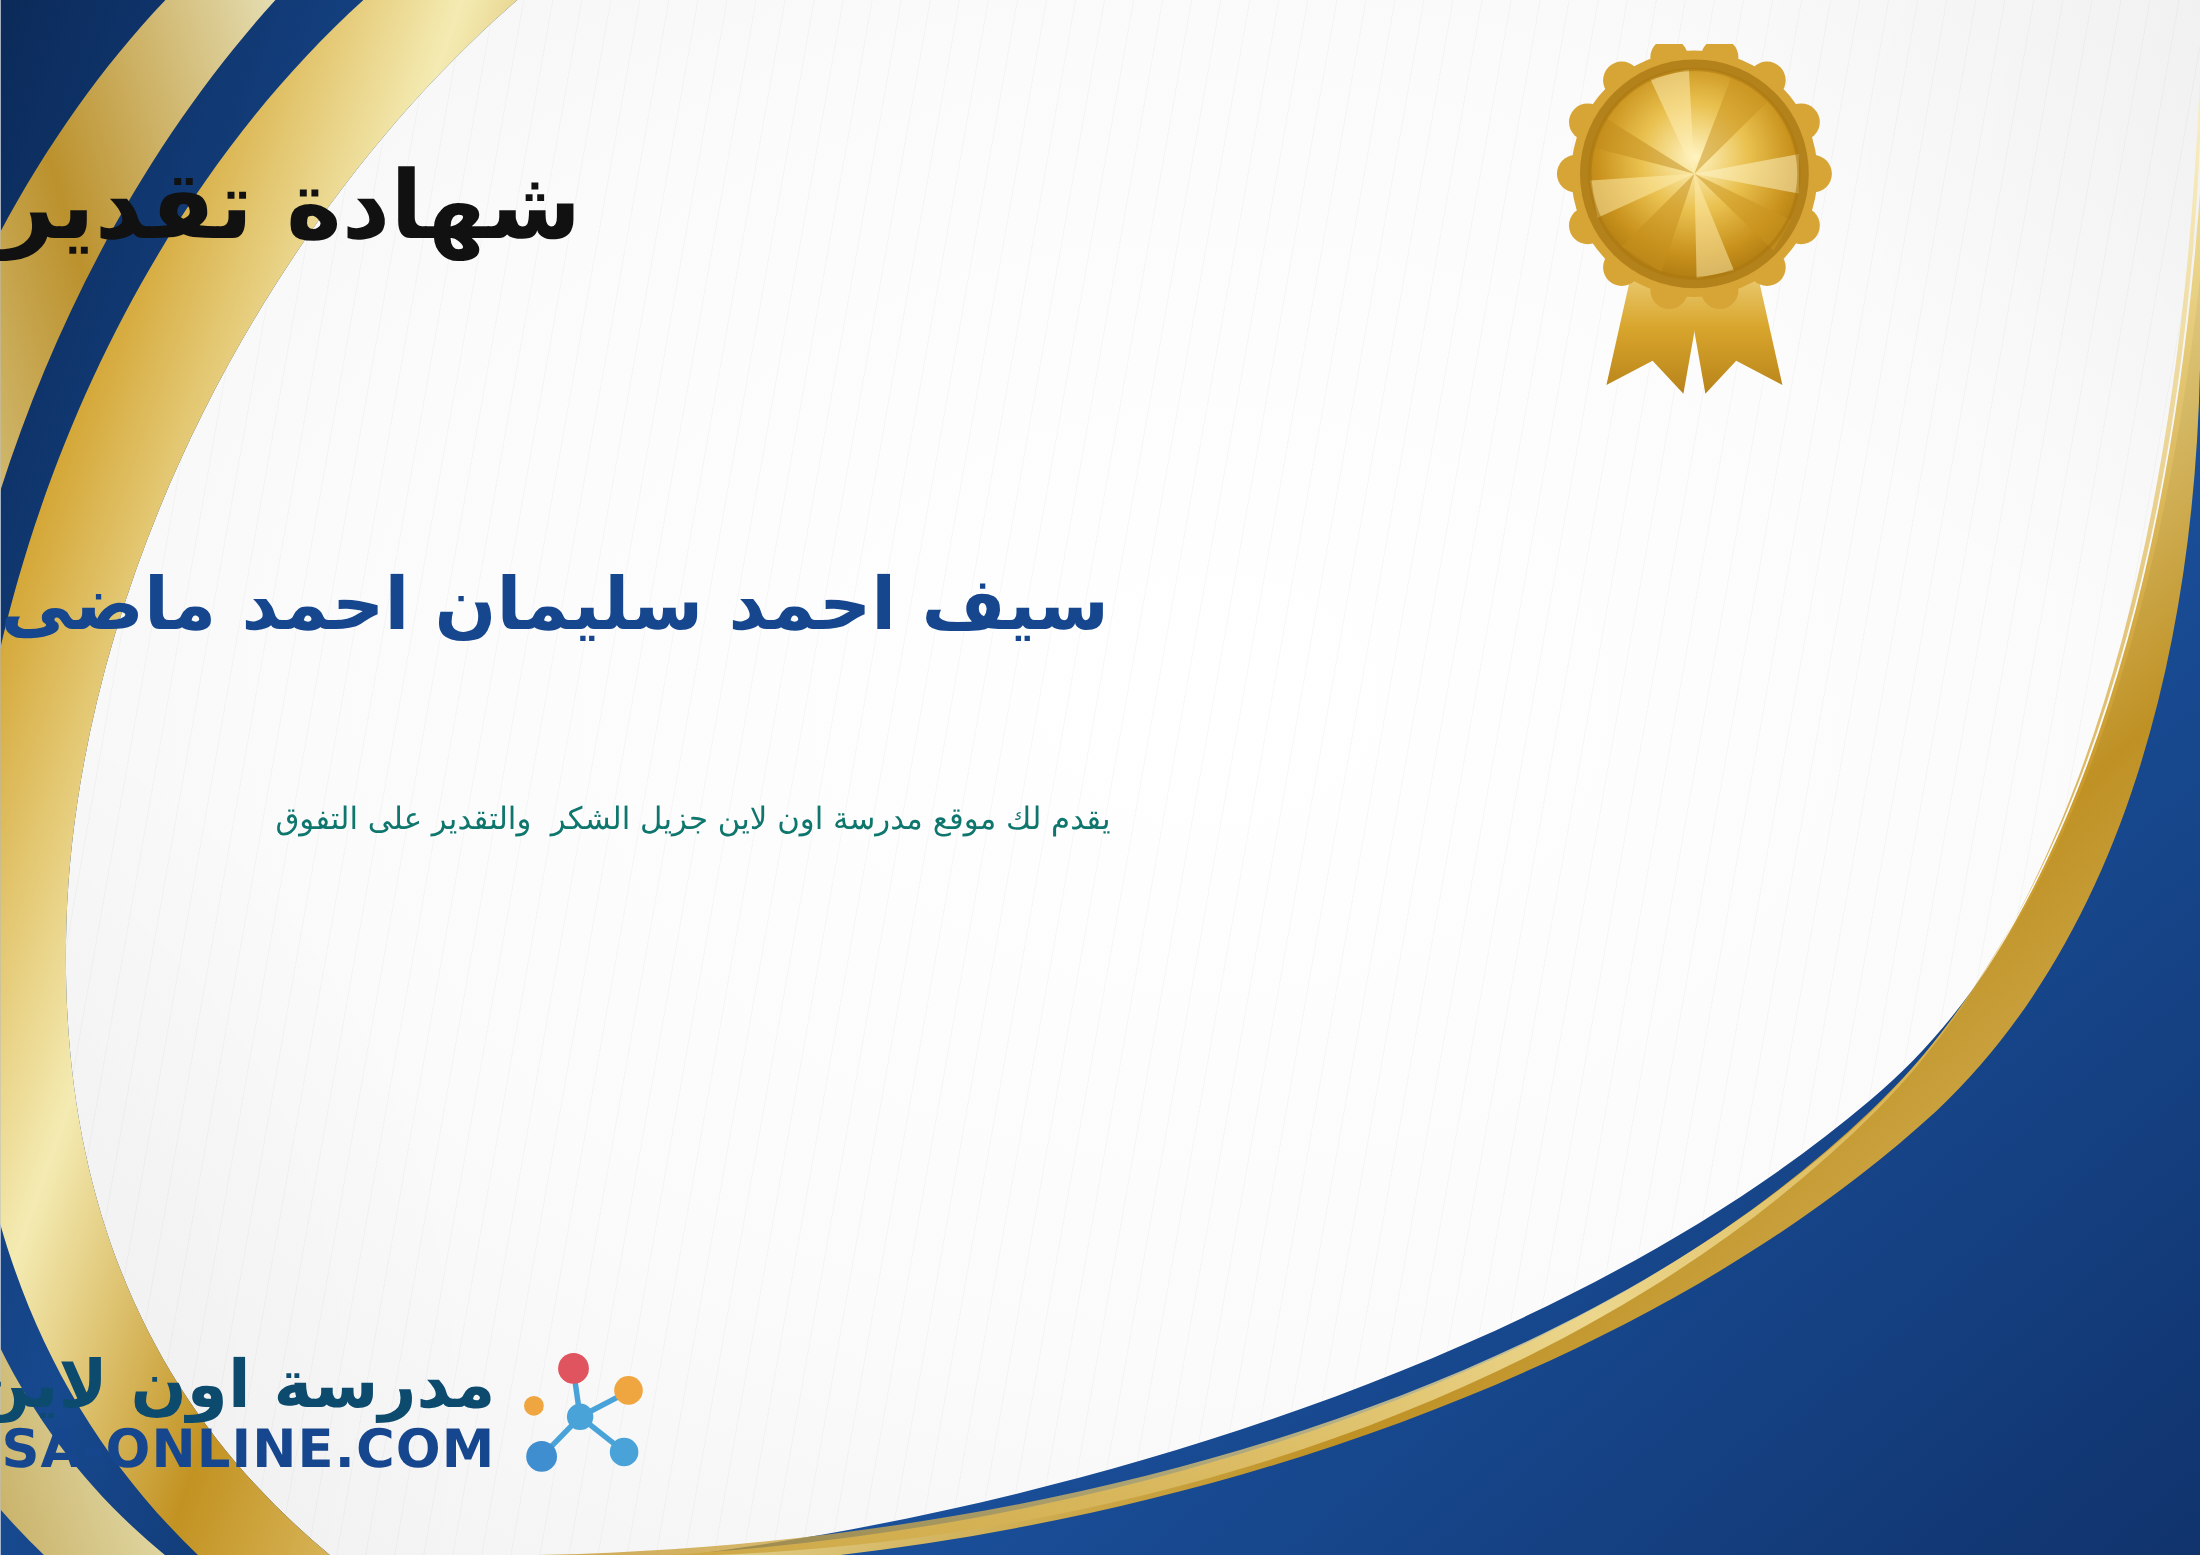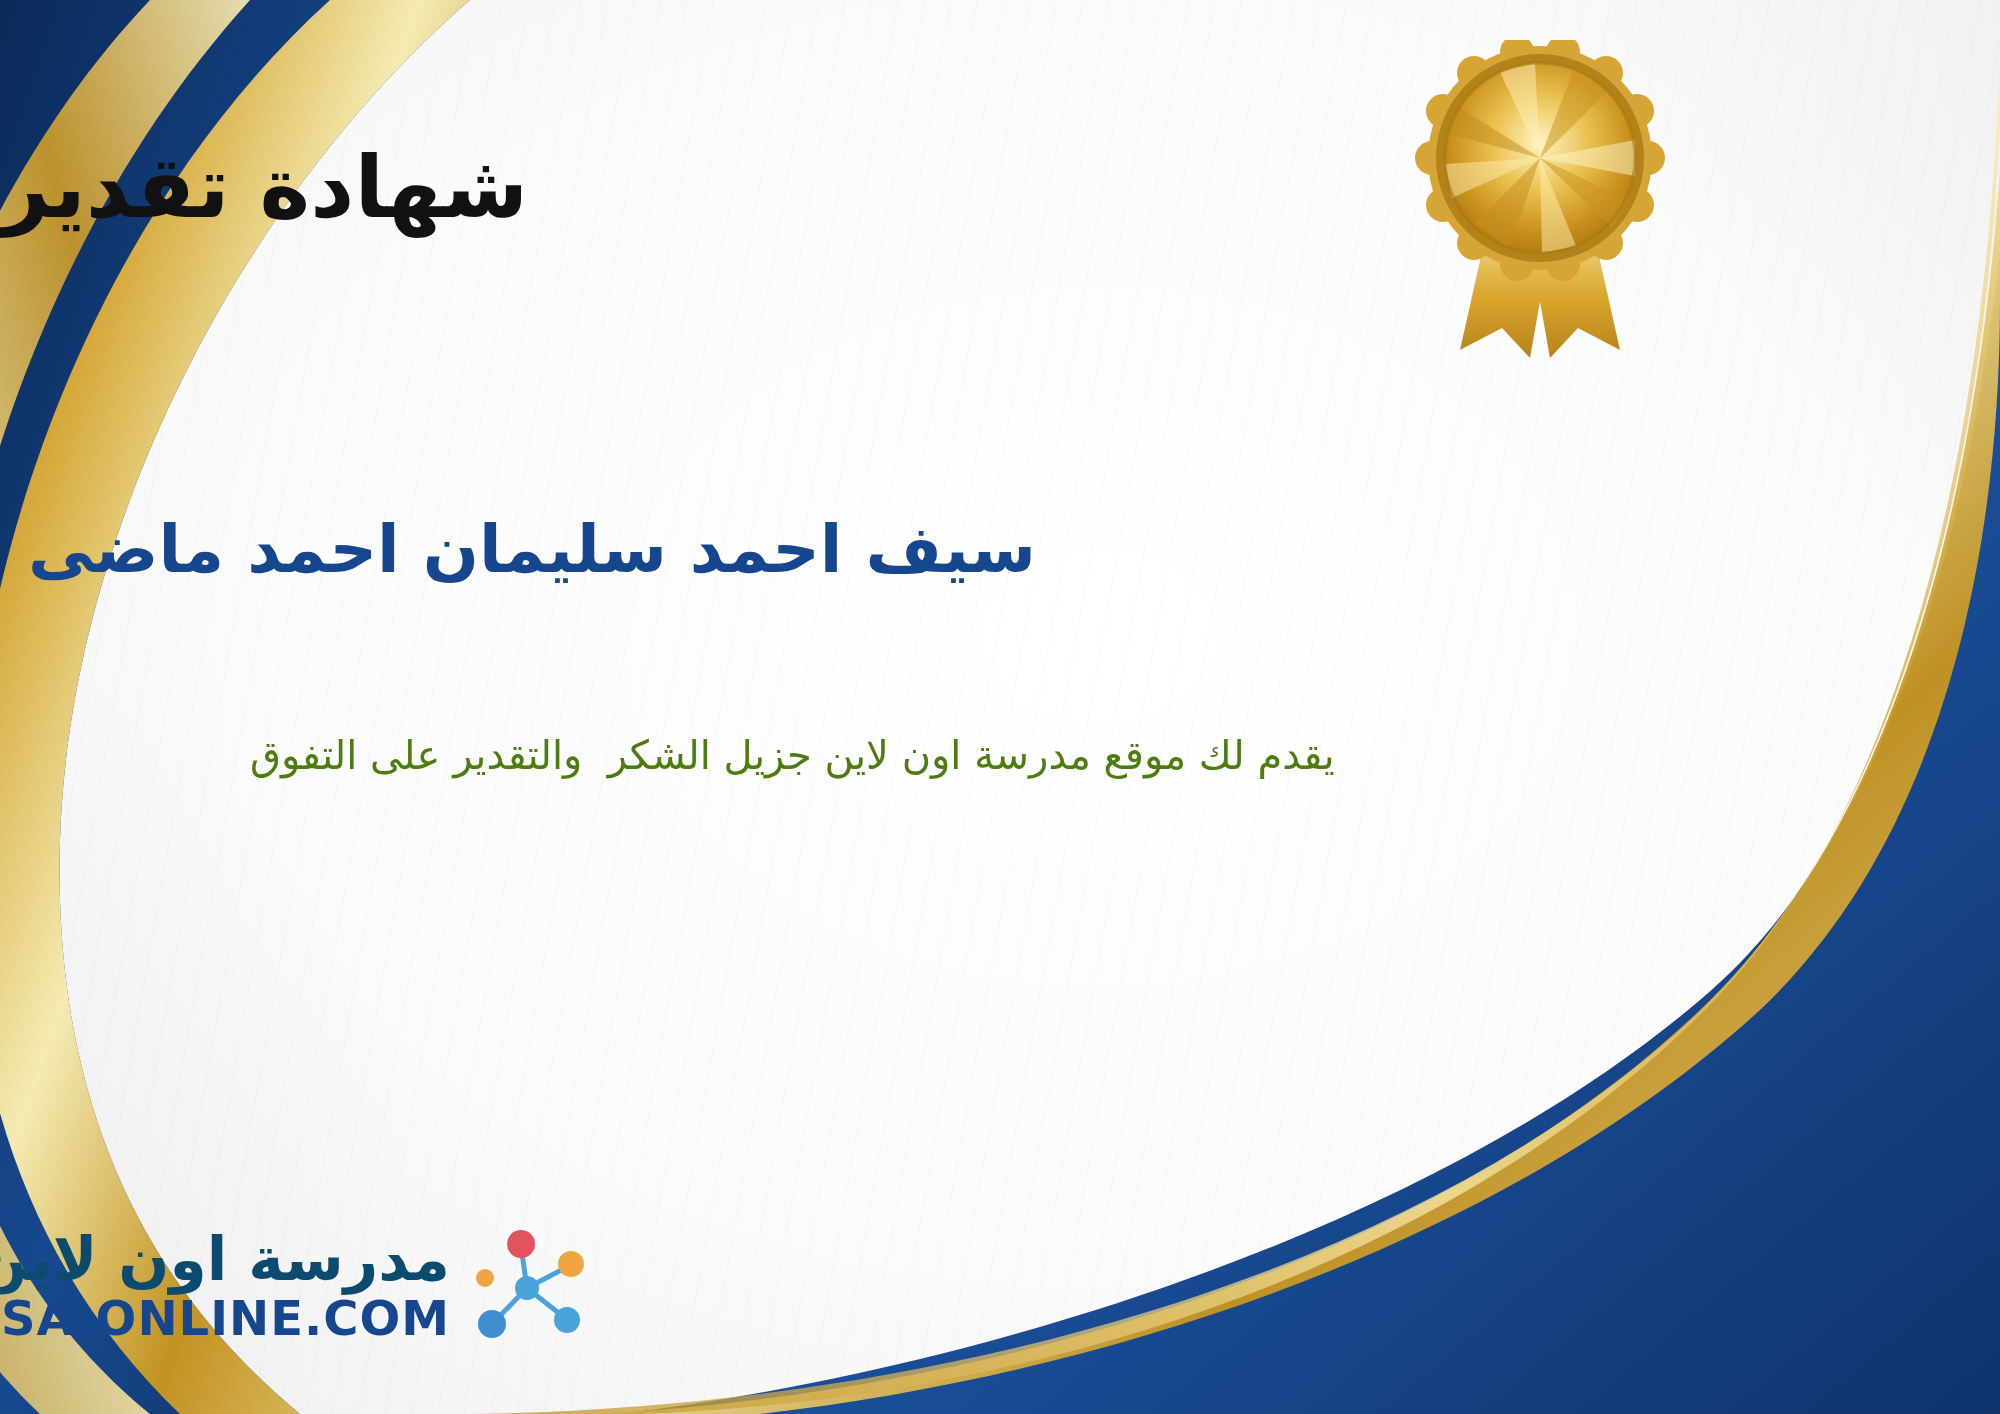--- a/index.html
+++ b/index.html
@@ -74,29 +74,28 @@
   }
   .student-name {
     position: absolute;
     top: 510px;
     left: 0;
     right: 0;
     font-size: 66px;
     font-weight: 700;
     color: #16478e;
     line-height: 1.2;
-    margin-left: 28px;
   }
   .body-block {
     position: absolute;
     top: 720px;
     left: 250px;
     right: 250px;
-    font-size: 40px;
-    color: #4d7c0f;
+    font-size: 28px;
+    color: #0f766e;
     line-height: 1.75;
     font-weight: 500;
   }
   .body-line {
     display: block;
     white-space: pre-wrap;
   }
   .score {
     display: inline-block;
     padding: 0 30px;

